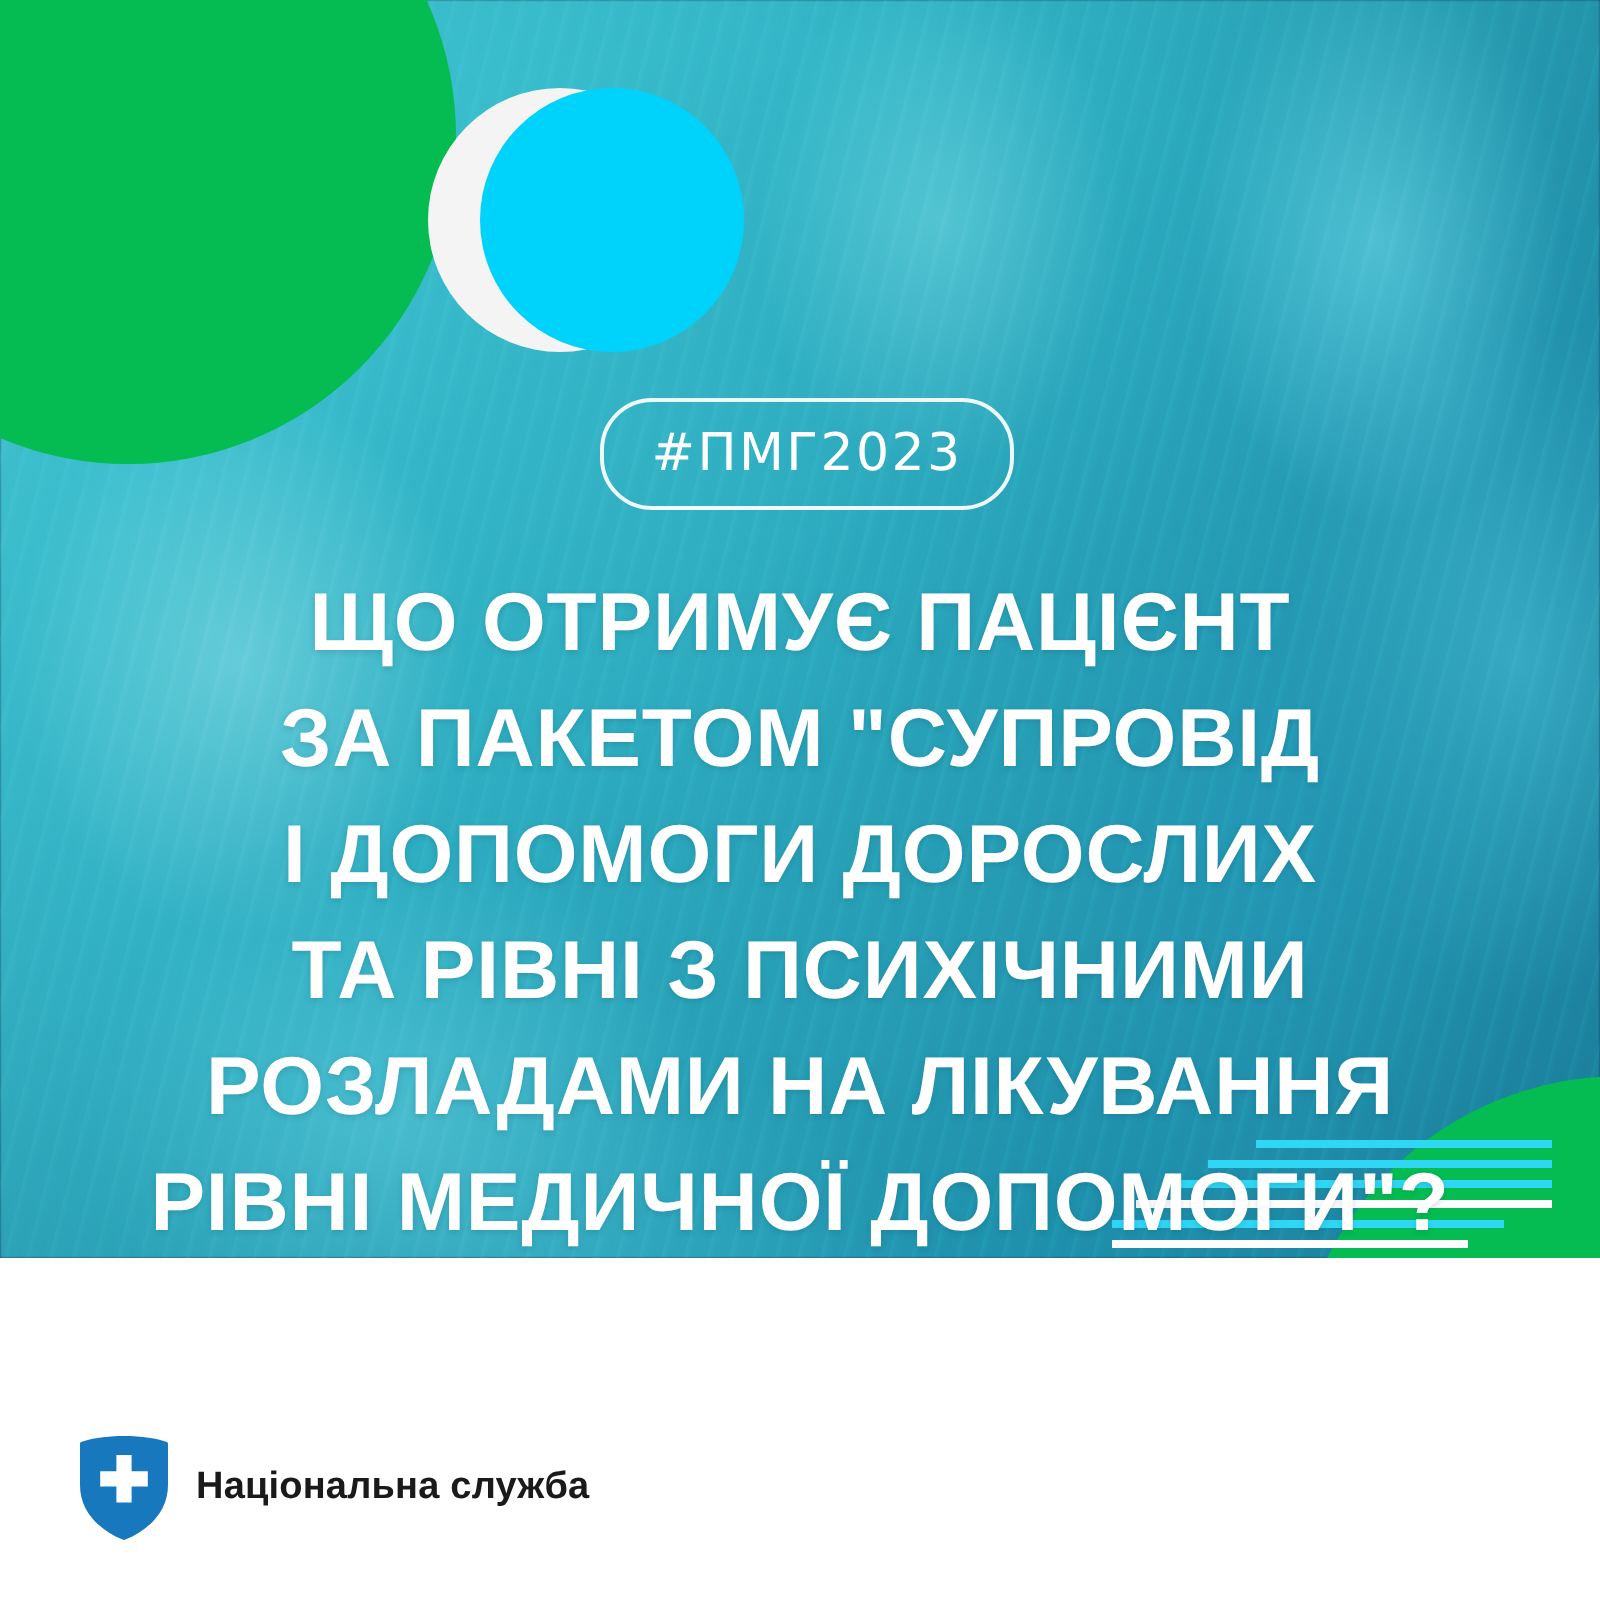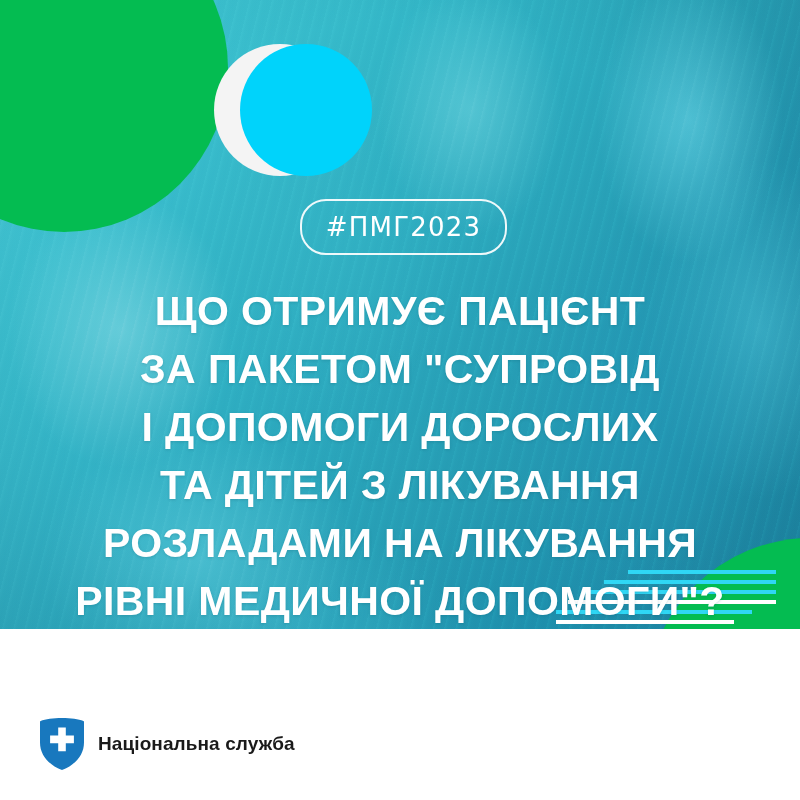--- a/index.html
+++ b/index.html
@@ -100,21 +100,21 @@
       </div>
 
     <div class="pill">
       <span>#ПМГ2023</span>
     </div>
 
     <div class="headline">
       <span class="ln">ЩО ОТРИМУЄ ПАЦІЄНТ</span>
       <span class="ln">ЗА ПАКЕТОМ "СУПРОВІД</span>
       <span class="ln">І ДОПОМОГИ ДОРОСЛИХ</span>
-      <span class="ln">ТА ДІТЕЙ З ЛІКУВАННЯ</span>
+      <span class="ln">ТА РІВНІ З ПСИХІЧНИМИ</span>
       <span class="ln">РОЗЛАДАМИ НА ЛІКУВАННЯ</span>
       <span class="ln">РІВНІ МЕДИЧНОЇ ДОПОМОГИ"?</span>
     </div>
   </div>
 
   <div class="footer">
     <div class="logo">
       <span class="shield">
         <svg viewBox="0 0 44 52" width="44" height="52" aria-hidden="true">
           <path d="M22 0 C13 0 5.5 1.2 0.6 3.0 C0.2 3.1 0 3.5 0 3.9 L0 24.5 C0 37.5 9.2 46.8 21.3 51.8 C21.7 52.0 22.3 52.0 22.7 51.8 C34.8 46.8 44 37.5 44 24.5 L44 3.9 C44 3.5 43.8 3.1 43.4 3.0 C38.5 1.2 31 0 22 0 Z" fill="#1878BE"></path>

